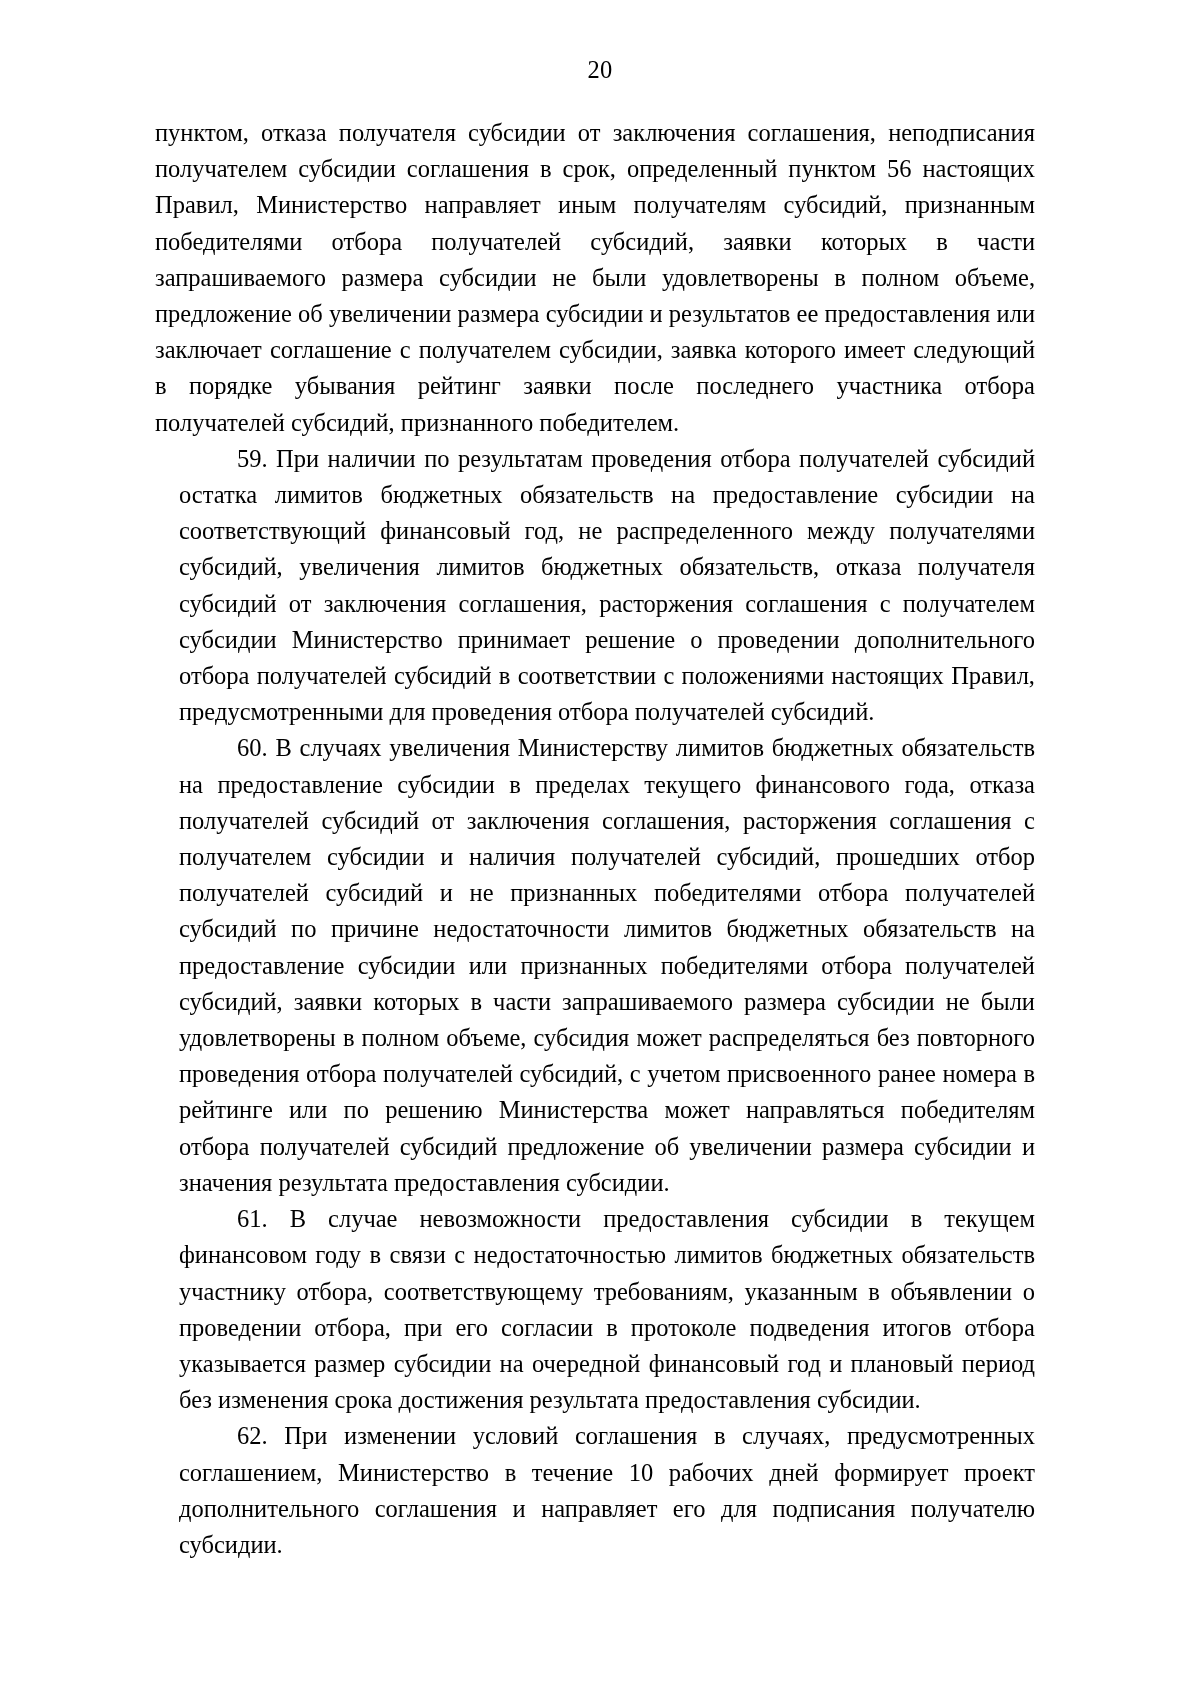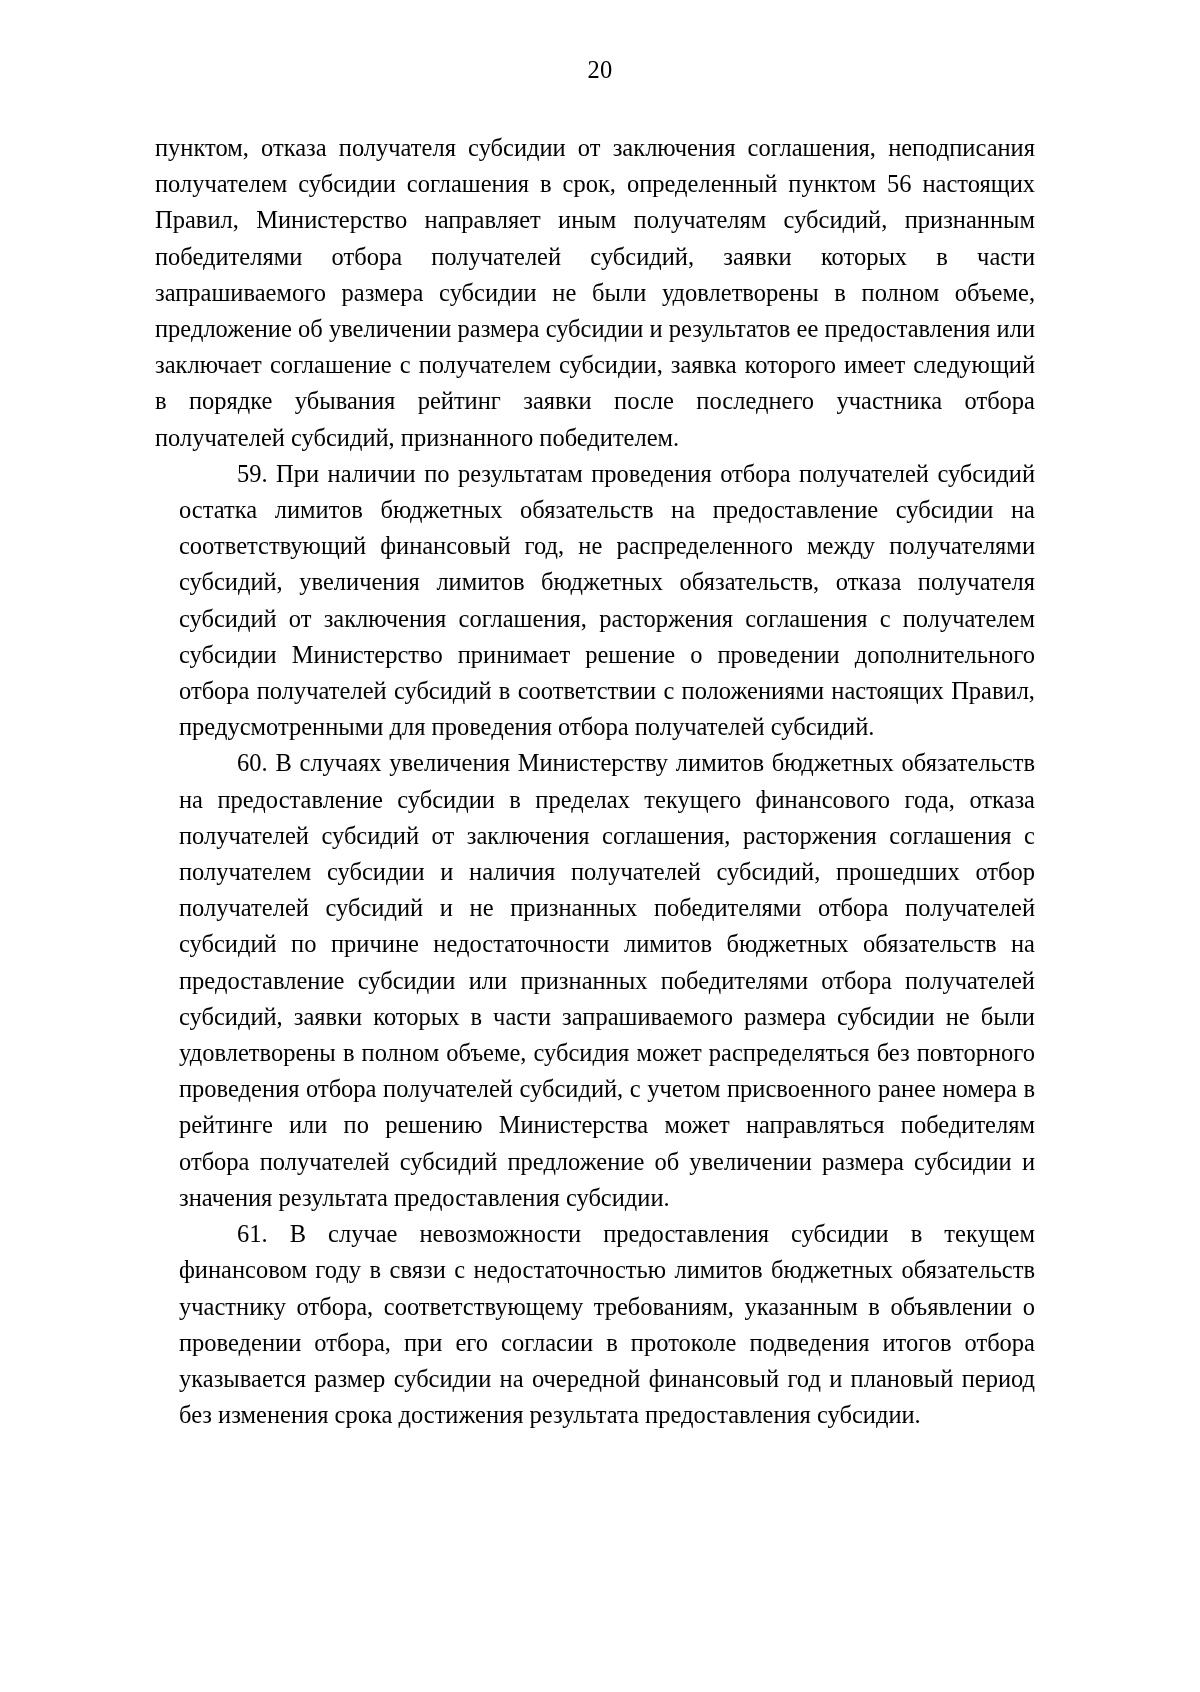--- a/index.html
+++ b/index.html
@@ -22,21 +22,21 @@
     top: 58px;
     left: 0;
     width: 1200px;
     text-align: center;
     font-size: 24.5px;
     line-height: 1;
     letter-spacing: 0.2px;
   }
   .content {
     position: absolute;
-    top: 130px;
+    top: 115px;
     left: 155px;
     width: 880px;
   }
   p {
     margin: 0;
     font-size: 24.5px;
     line-height: 36.2px;
     text-align: justify;
     text-justify: inter-word;
     hyphens: none;
@@ -60,15 +60,16 @@
   <div class="content">
 
     <p>пунктом, отказа получателя субсидии от заключения соглашения, неподписания получателем субсидии соглашения в срок, определенный пунктом 56 настоящих Правил, Министерство направляет иным получателям субсидий, признанным победителями отбора получателей субсидий, заявки которых в части запрашиваемого размера субсидии не были удовлетворены в полном объеме, предложение об увеличении размера субсидии и результатов ее предоставления или заключает соглашение с получателем субсидии, заявка которого имеет следующий в порядке убывания рейтинг заявки после последнего участника отбора получателей субсидий, признанного победителем.</p>
 
     <p class="indent">59. При наличии по результатам проведения отбора получателей субсидий остатка лимитов бюджетных обязательств на предоставление субсидии на соответствующий финансовый год, не распределенного между получателями субсидий, увеличения лимитов бюджетных обязательств, отказа получателя субсидий от заключения соглашения, расторжения соглашения с получателем субсидии Министерство принимает решение о проведении дополнительного отбора получателей субсидий в соответствии с положениями настоящих Правил, предусмотренными для проведения отбора получателей субсидий.</p>
 
     <p class="indent">60. В случаях увеличения Министерству лимитов бюджетных обязательств на предоставление субсидии в пределах текущего финансового года, отказа получателей субсидий от заключения соглашения, расторжения соглашения с получателем субсидии и наличия получателей субсидий, прошедших отбор получателей субсидий и не признанных победителями отбора получателей субсидий по причине недостаточности лимитов бюджетных обязательств на предоставление субсидии или признанных победителями отбора получателей субсидий, заявки которых в части запрашиваемого размера субсидии не были удовлетворены в полном объеме, субсидия может распределяться без повторного проведения отбора получателей субсидий, с учетом присвоенного ранее номера в рейтинге или по решению Министерства может направляться победителям отбора получателей субсидий предложение об увеличении размера субсидии и значения результата предоставления субсидии.</p>
 
     <p class="indent">61. В случае невозможности предоставления субсидии в текущем финансовом году в связи с недостаточностью лимитов бюджетных обязательств участнику отбора, соответствующему требованиям, указанным в объявлении о проведении отбора, при его согласии в протоколе подведения итогов отбора указывается размер субсидии на очередной финансовый год и плановый период без изменения срока достижения результата предоставления субсидии.</p>
 
+    <p class="indent">62. При изменении условий соглашения в случаях, предусмотренных соглашением, Министерство в течение 10 рабочих дней формирует проект дополнительного соглашения и направляет его для подписания получателю субсидии.</p>
 
   </div>
 </div>
 
 </body></html>

